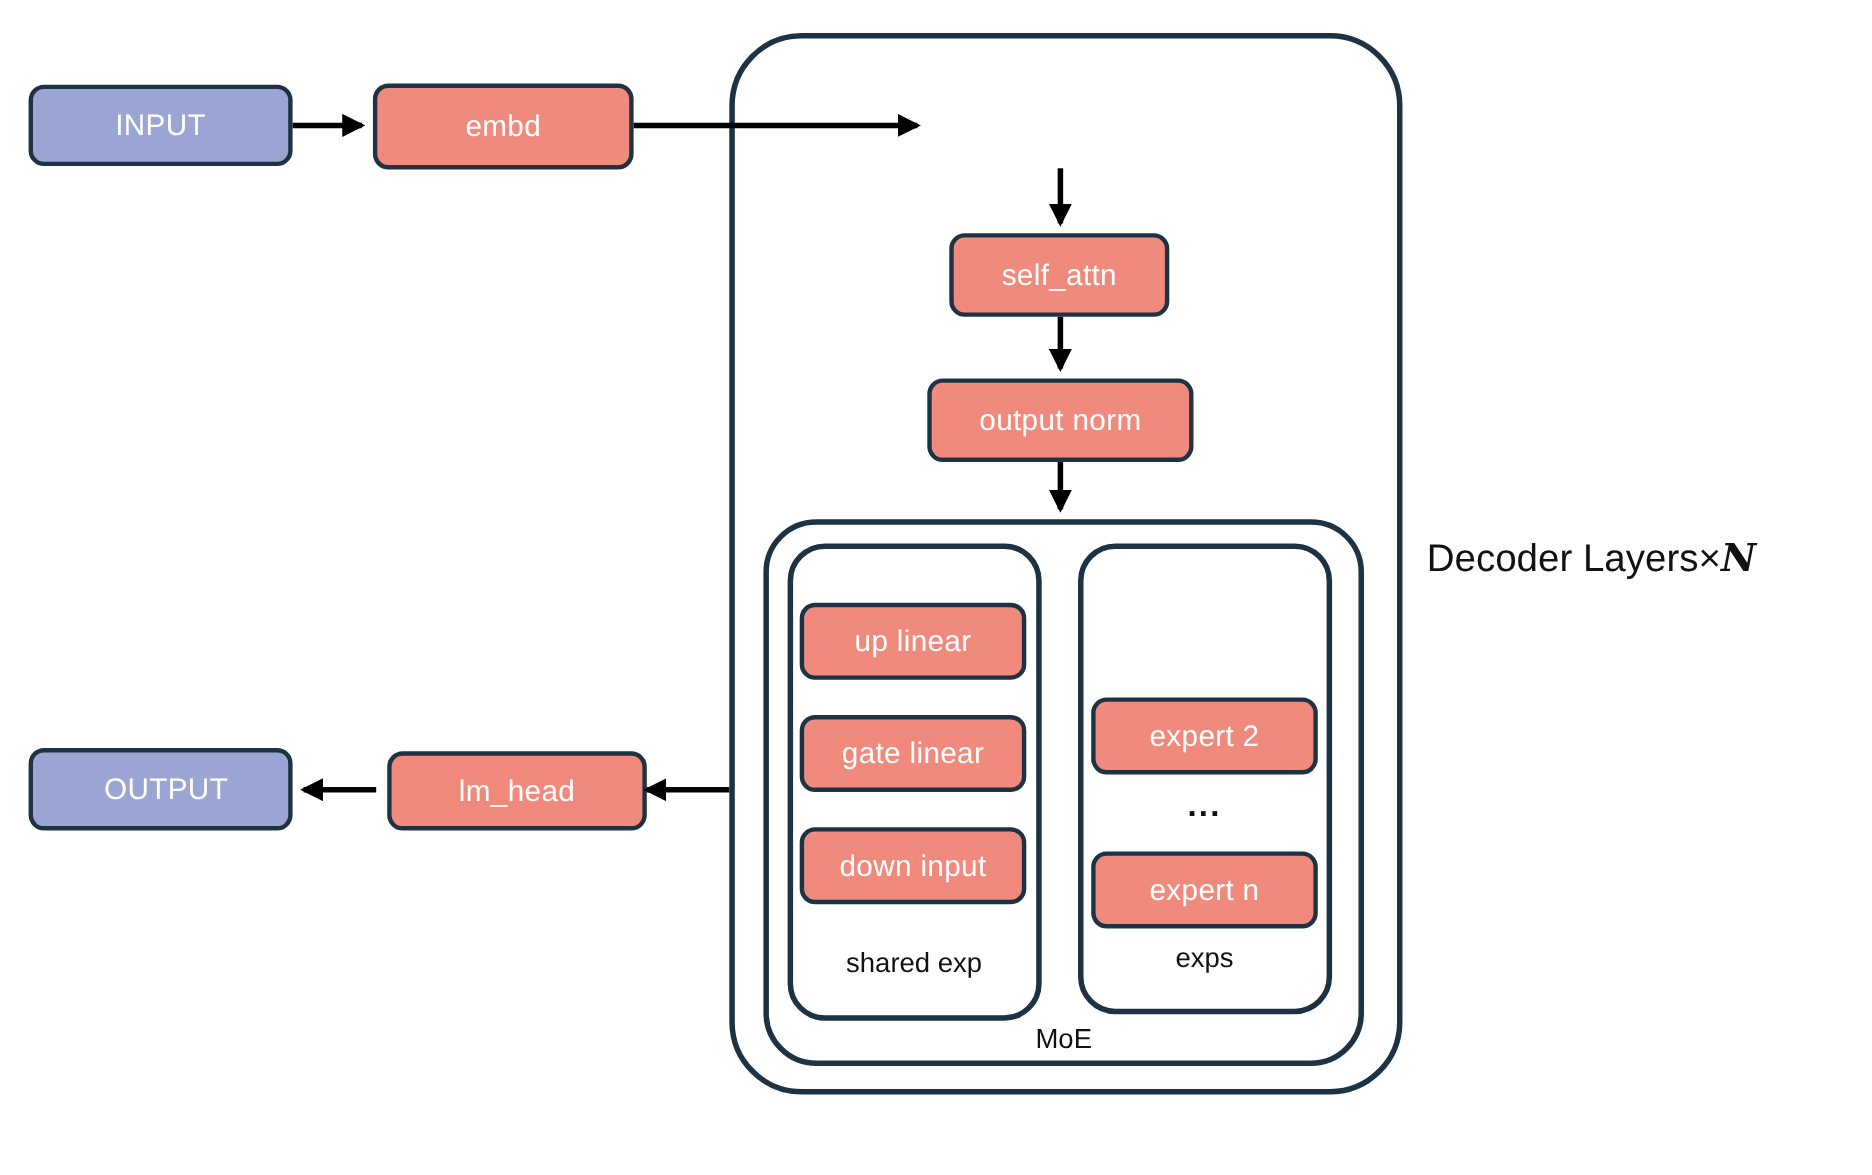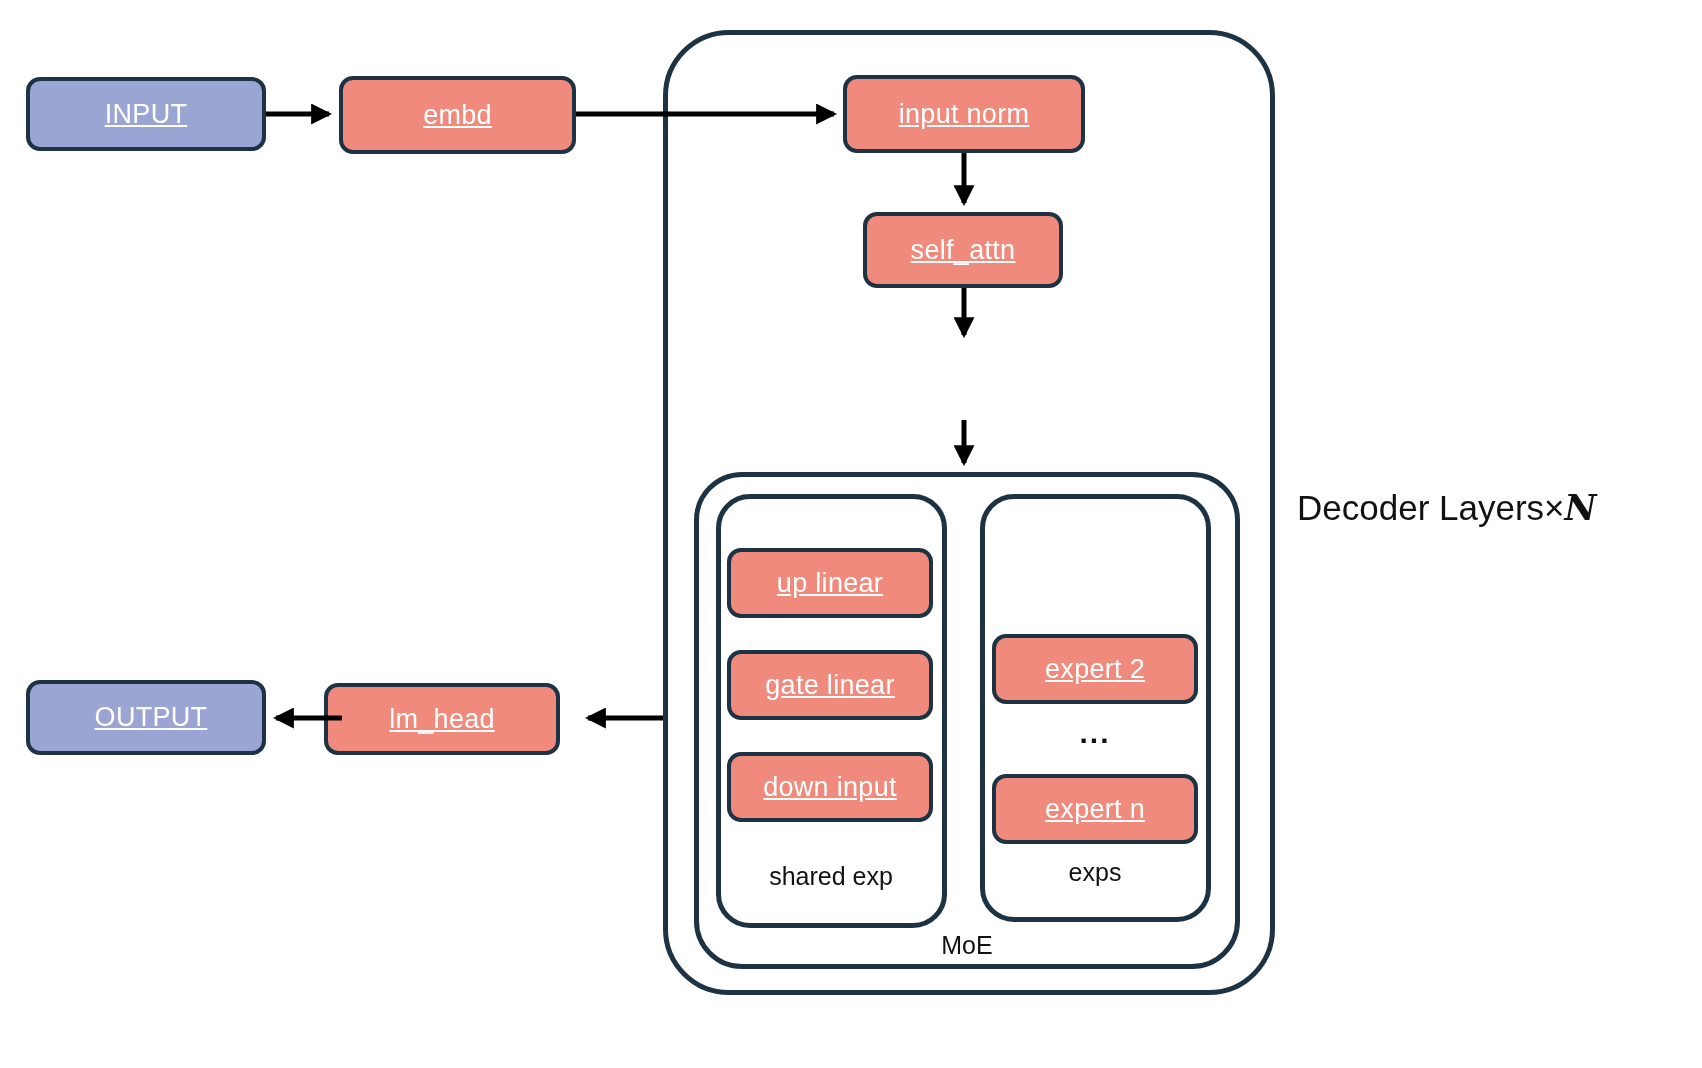--- a/index.html
+++ b/index.html
@@ -20,21 +20,20 @@
     display: flex;
     align-items: center;
     justify-content: center;
     border: 4px solid var(--outline, #1d3243);
     border-radius: 14px;
     color: #ffffff;
     font-size: 27px;
     font-weight: 500;
     letter-spacing: 0.3px;
     white-space: nowrap;
-    text-decoration: underline;
   }
   .io     { background: var(--io-fill, #9aa5d4); }
   .module { background: var(--module-fill, #f08a7c); }
   .container {
     position: absolute;
     border: 5px solid var(--outline, #1d3243);
     background: transparent;
   }
   .decoder { border-radius: 66px; }
   .moe     { border-radius: 48px; }
@@ -83,21 +82,21 @@
   .pos-embd        { left: 339px; top: 76px;  width: 237px; height: 78px; }
   .pos-input-norm  { left: 843px; top: 75px;  width: 242px; height: 78px; }
   .pos-self-attn   { left: 863px; top: 212px; width: 200px; height: 76px; }
   .pos-output-norm { left: 843px; top: 344px; width: 242px; height: 76px; }
   .pos-up-linear   { left: 727px; top: 548px; width: 206px; height: 70px; }
   .pos-gate-linear { left: 727px; top: 650px; width: 206px; height: 70px; }
   .pos-down-linear { left: 727px; top: 752px; width: 206px; height: 70px; }
   .pos-expert-1    { left: 992px; top: 532px; width: 206px; height: 70px; }
   .pos-expert-2    { left: 992px; top: 634px; width: 206px; height: 70px; }
   .pos-expert-n    { left: 992px; top: 774px; width: 206px; height: 70px; }
-  .pos-lm-head     { left: 324px; top: 683px; width: 236px; height: 72px; text-align: center; }
+  .pos-lm-head     { left: 352px; top: 683px; width: 236px; height: 72px; text-align: center; }
   .pos-output      { left: 26px;  top: 680px; width: 240px; height: 75px; padding-left: 10px; }
 
   .pos-decoder     { left: 663px; top: 30px;  width: 612px; height: 965px; }
   .pos-moe         { left: 694px; top: 472px; width: 546px; height: 497px; }
   .pos-shared      { left: 716px; top: 494px; width: 231px; height: 434px; }
   .pos-exps        { left: 980px; top: 494px; width: 231px; height: 428px; }
 
   .pos-shared-label { left: 831px;  top: 876px; }
   .pos-exps-label   { left: 1095px; top: 872px; }
   .pos-moe-label    { left: 967px;  top: 945px; }
@@ -108,22 +107,22 @@
 
 <div class="canvas">
 
   <div class="container decoder pos-decoder"></div>
   <div class="container moe pos-moe"></div>
   <div class="container inner pos-shared"></div>
   <div class="container inner pos-exps"></div>
 
   <div class="node io pos-input">INPUT</div>
   <div class="node module pos-embd">embd</div>
-  <div class="node module pos-input-norm">input norm</div>
   <div class="node module pos-self-attn">self_attn</div>
+  <div class="node module pos-output-norm">output norm</div>
 
   <div class="node module pos-up-linear">up linear</div>
   <div class="node module pos-gate-linear">gate linear</div>
   <div class="node module pos-down-linear">down input</div>
 
   <div class="node module pos-expert-2">expert 2</div>
   <div class="node module pos-expert-n">expert n</div>
 
   <div class="node module pos-lm-head">lm_head</div>
   <div class="node io pos-output">OUTPUT</div>

